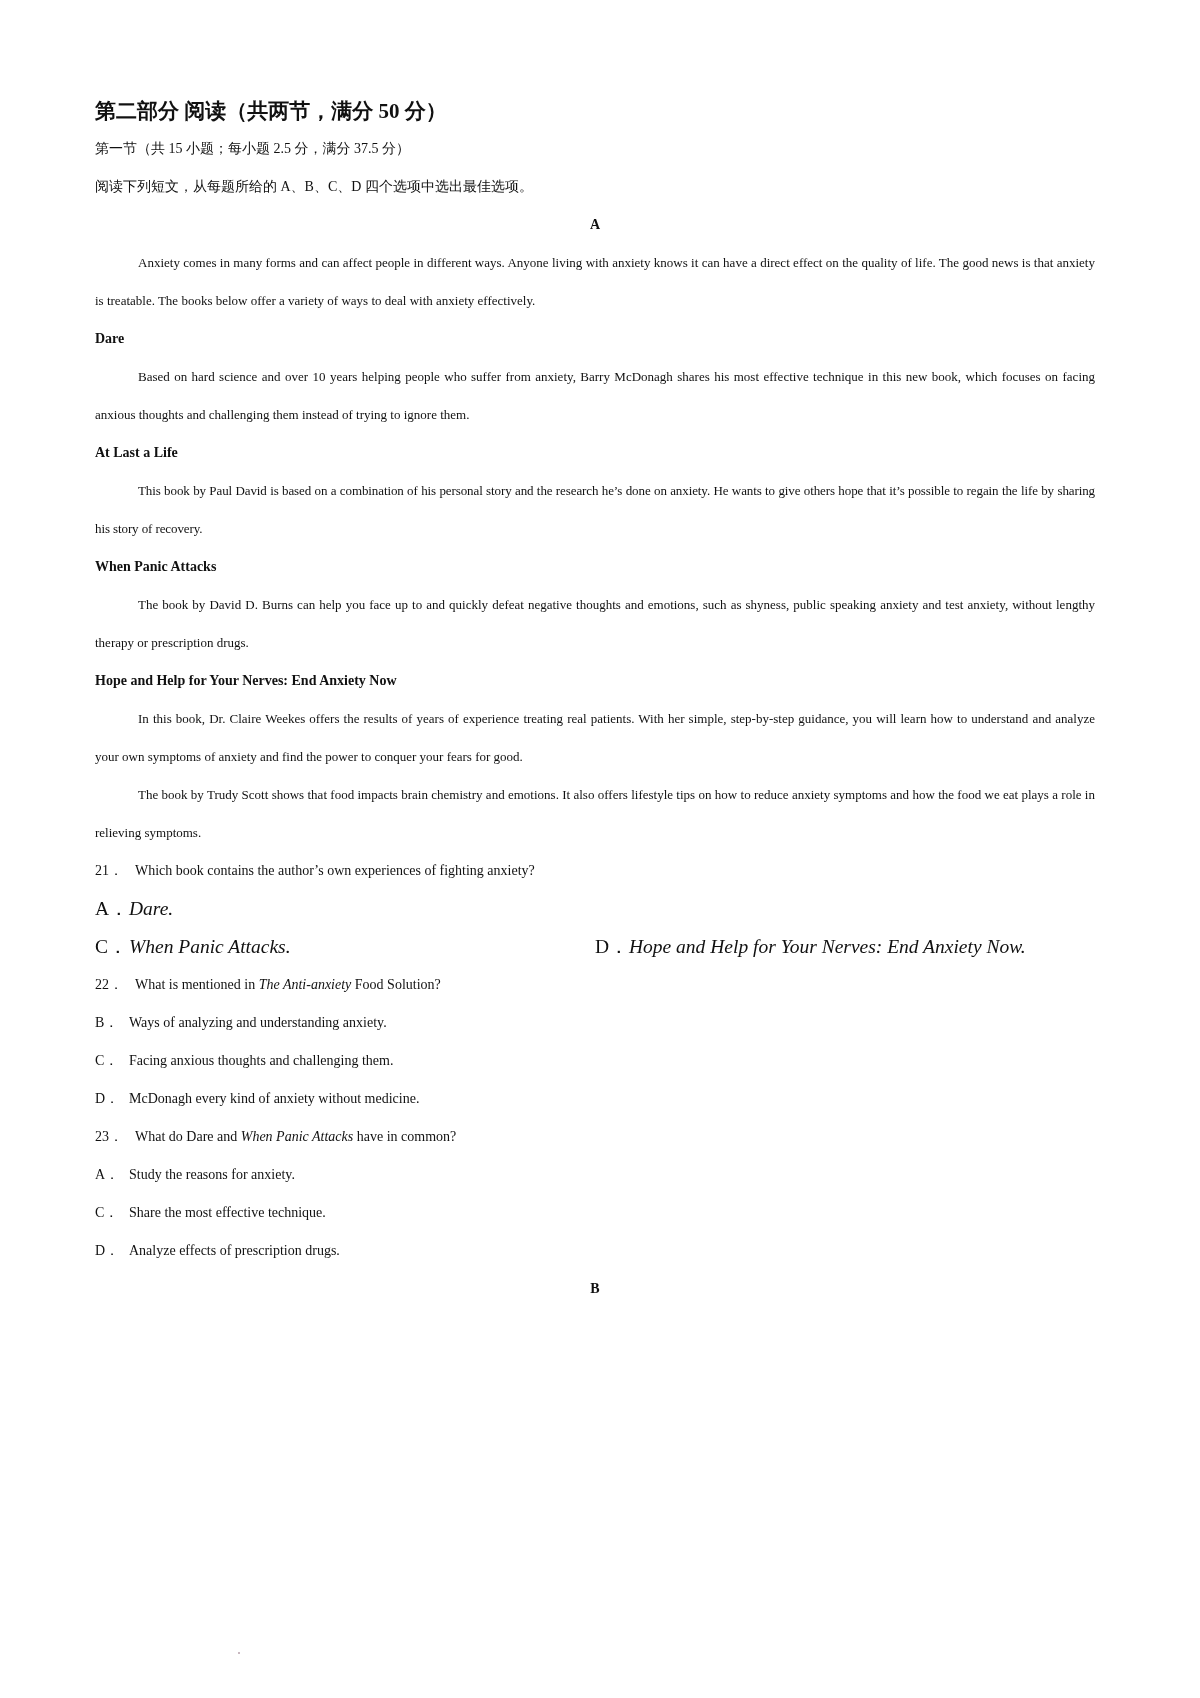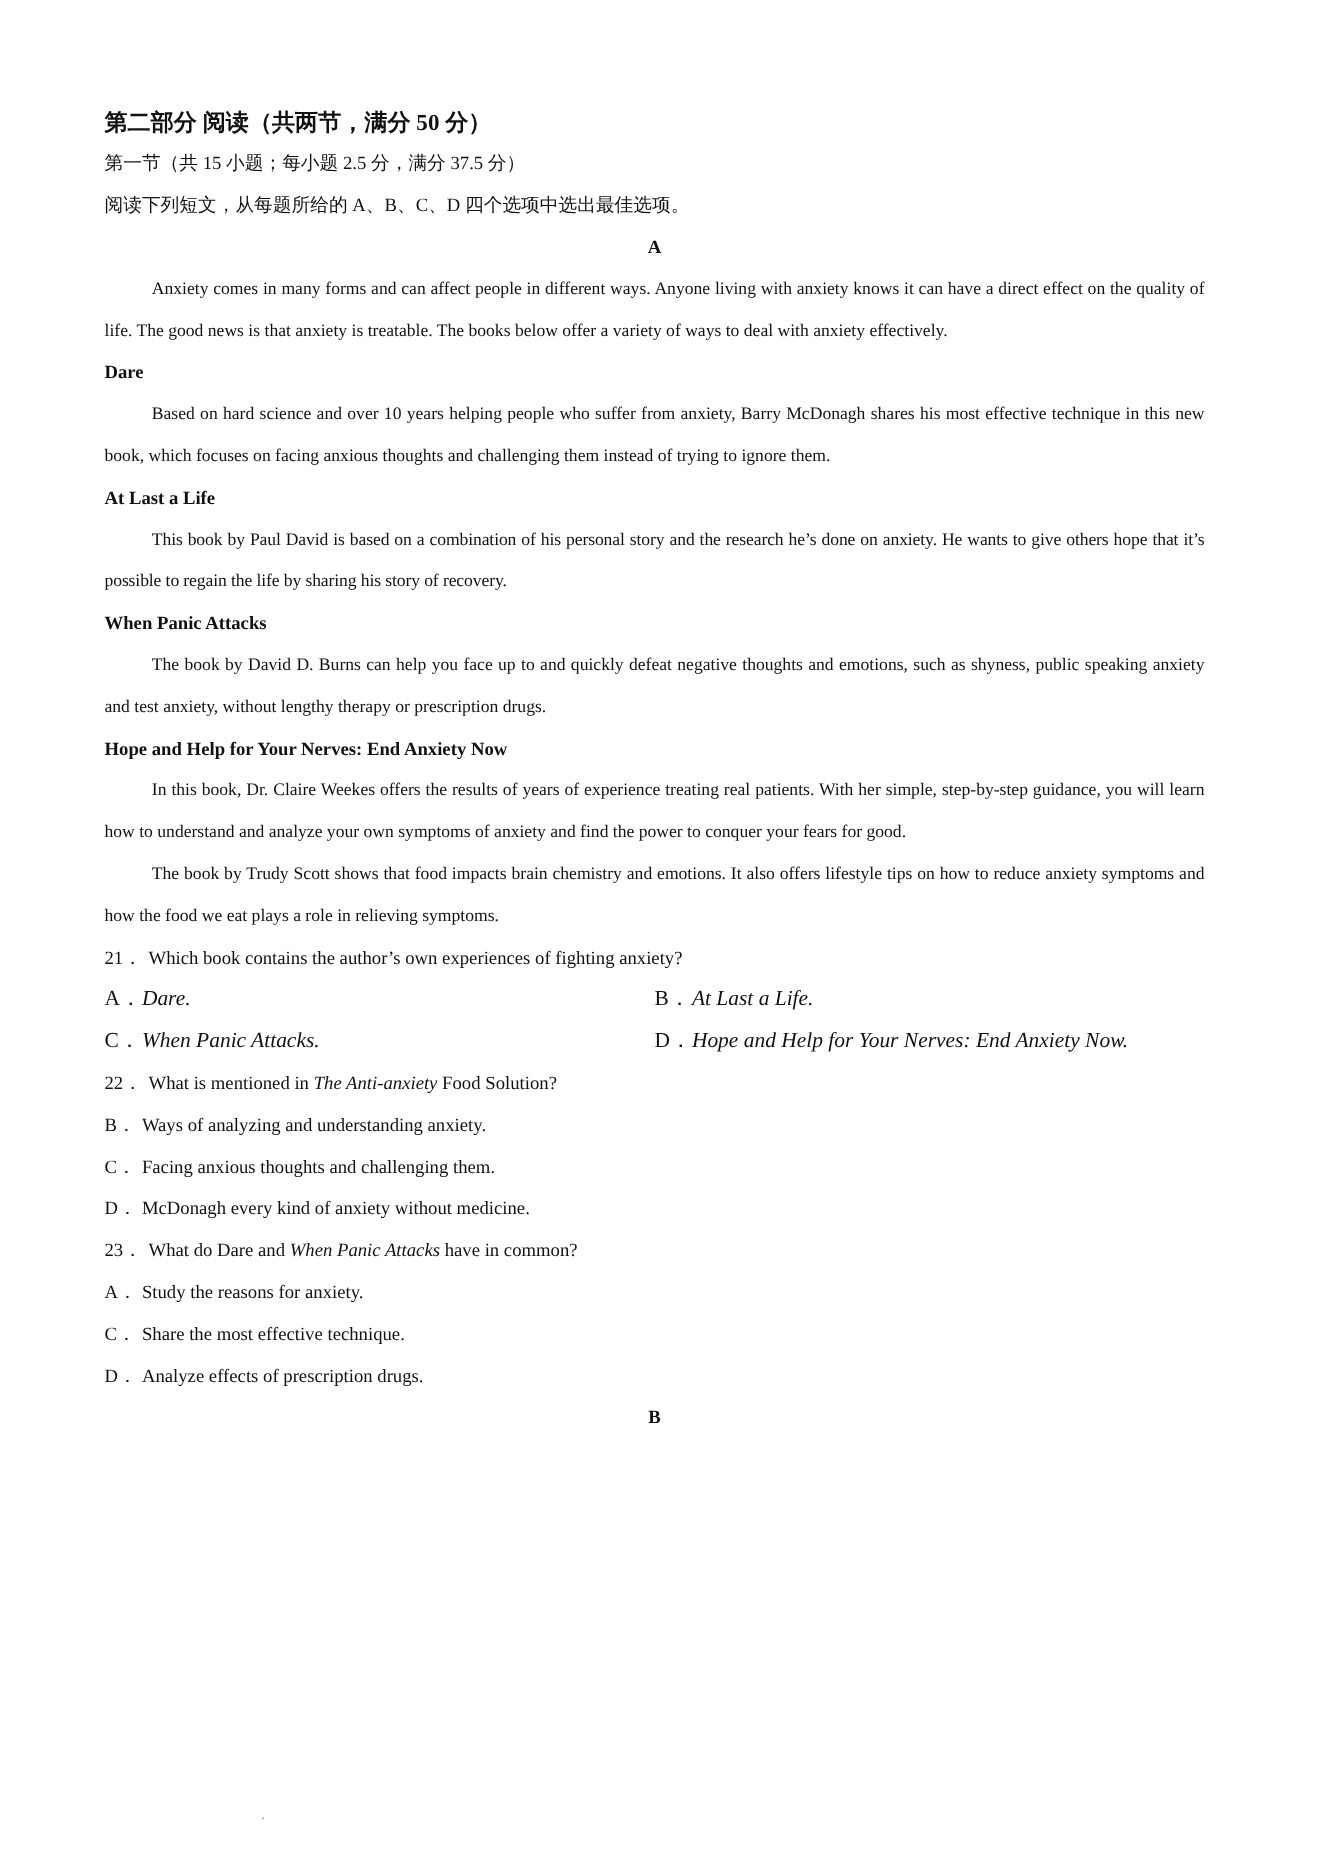--- a/index.html
+++ b/index.html
@@ -1,23 +1,23 @@
 <!DOCTYPE html>
 <html><head>
 <meta charset="utf-8">
 <style>
   html, body { margin: 0; padding: 0; background: #ffffff; }
   body { width: 1200px; height: 1698px; position: relative; overflow: hidden;
          font-family: "Liberation Serif", "DejaVu Serif", serif; color: #111111; }
   .page { position: absolute; left: 95px; top: 92px; width: 1000px; }
-  .line { height: 38px; line-height: 38px; font-size: 17px; white-space: nowrap; }
+  .line { height: 38px; line-height: 38px; font-size: 14px; white-space: nowrap; }
   .h1 { font-weight: bold; font-size: 21px; }
   .bold { font-weight: bold; }
   .center { text-align: center; font-weight: bold; }
-  .para { font-size: 16px; line-height: 38px; text-align: justify; text-indent: 43px; margin: 0; }
+  .para { font-size: 13px; line-height: 38px; text-align: justify; text-indent: 43px; margin: 0; }
   .opt-row { display: flex; height: 38px; line-height: 38px; font-size: 19.5px; align-items: flex-end; }
   .opt-col { width: 508px; white-space: nowrap; }
   .lbl { display: inline-block; width: 34px; }
   .qnum { display: inline-block; width: 40px; }
   i { font-style: italic; }
   .b-title { margin-top: 0; }
   .stray { position: absolute; left: 238px; top: 1652px; width: 2px; height: 2px; background: #c8b8c0; }
 </style>
 </head>
 <body>
@@ -44,23 +44,20 @@
 
   <p class="para">The book by Trudy Scott shows that food impacts brain chemistry and emotions. It also offers lifestyle tips on how to reduce anxiety symptoms and how the food we eat plays a role in relieving symptoms.</p>
 
   <div class="line">
     <span class="qnum">21．</span><span>Which book contains the author’s own experiences of fighting anxiety?</span>
   </div>
   <div class="opt-row">
     <div class="opt-col">
       <span class="lbl">A．</span><i>Dare.</i>
     </div>
-    <div class="opt-col">
-      <span class="lbl">B．</span><i>At Last a Life.</i>
-    </div>
   </div>
   <div class="opt-row">
     <div class="opt-col">
       <span class="lbl">C．</span><i>When Panic Attacks.</i>
     </div>
     <div class="opt-col">
       <span class="lbl">D．</span><i>Hope and Help for Your Nerves: End Anxiety Now.</i>
     </div>
   </div>
 

